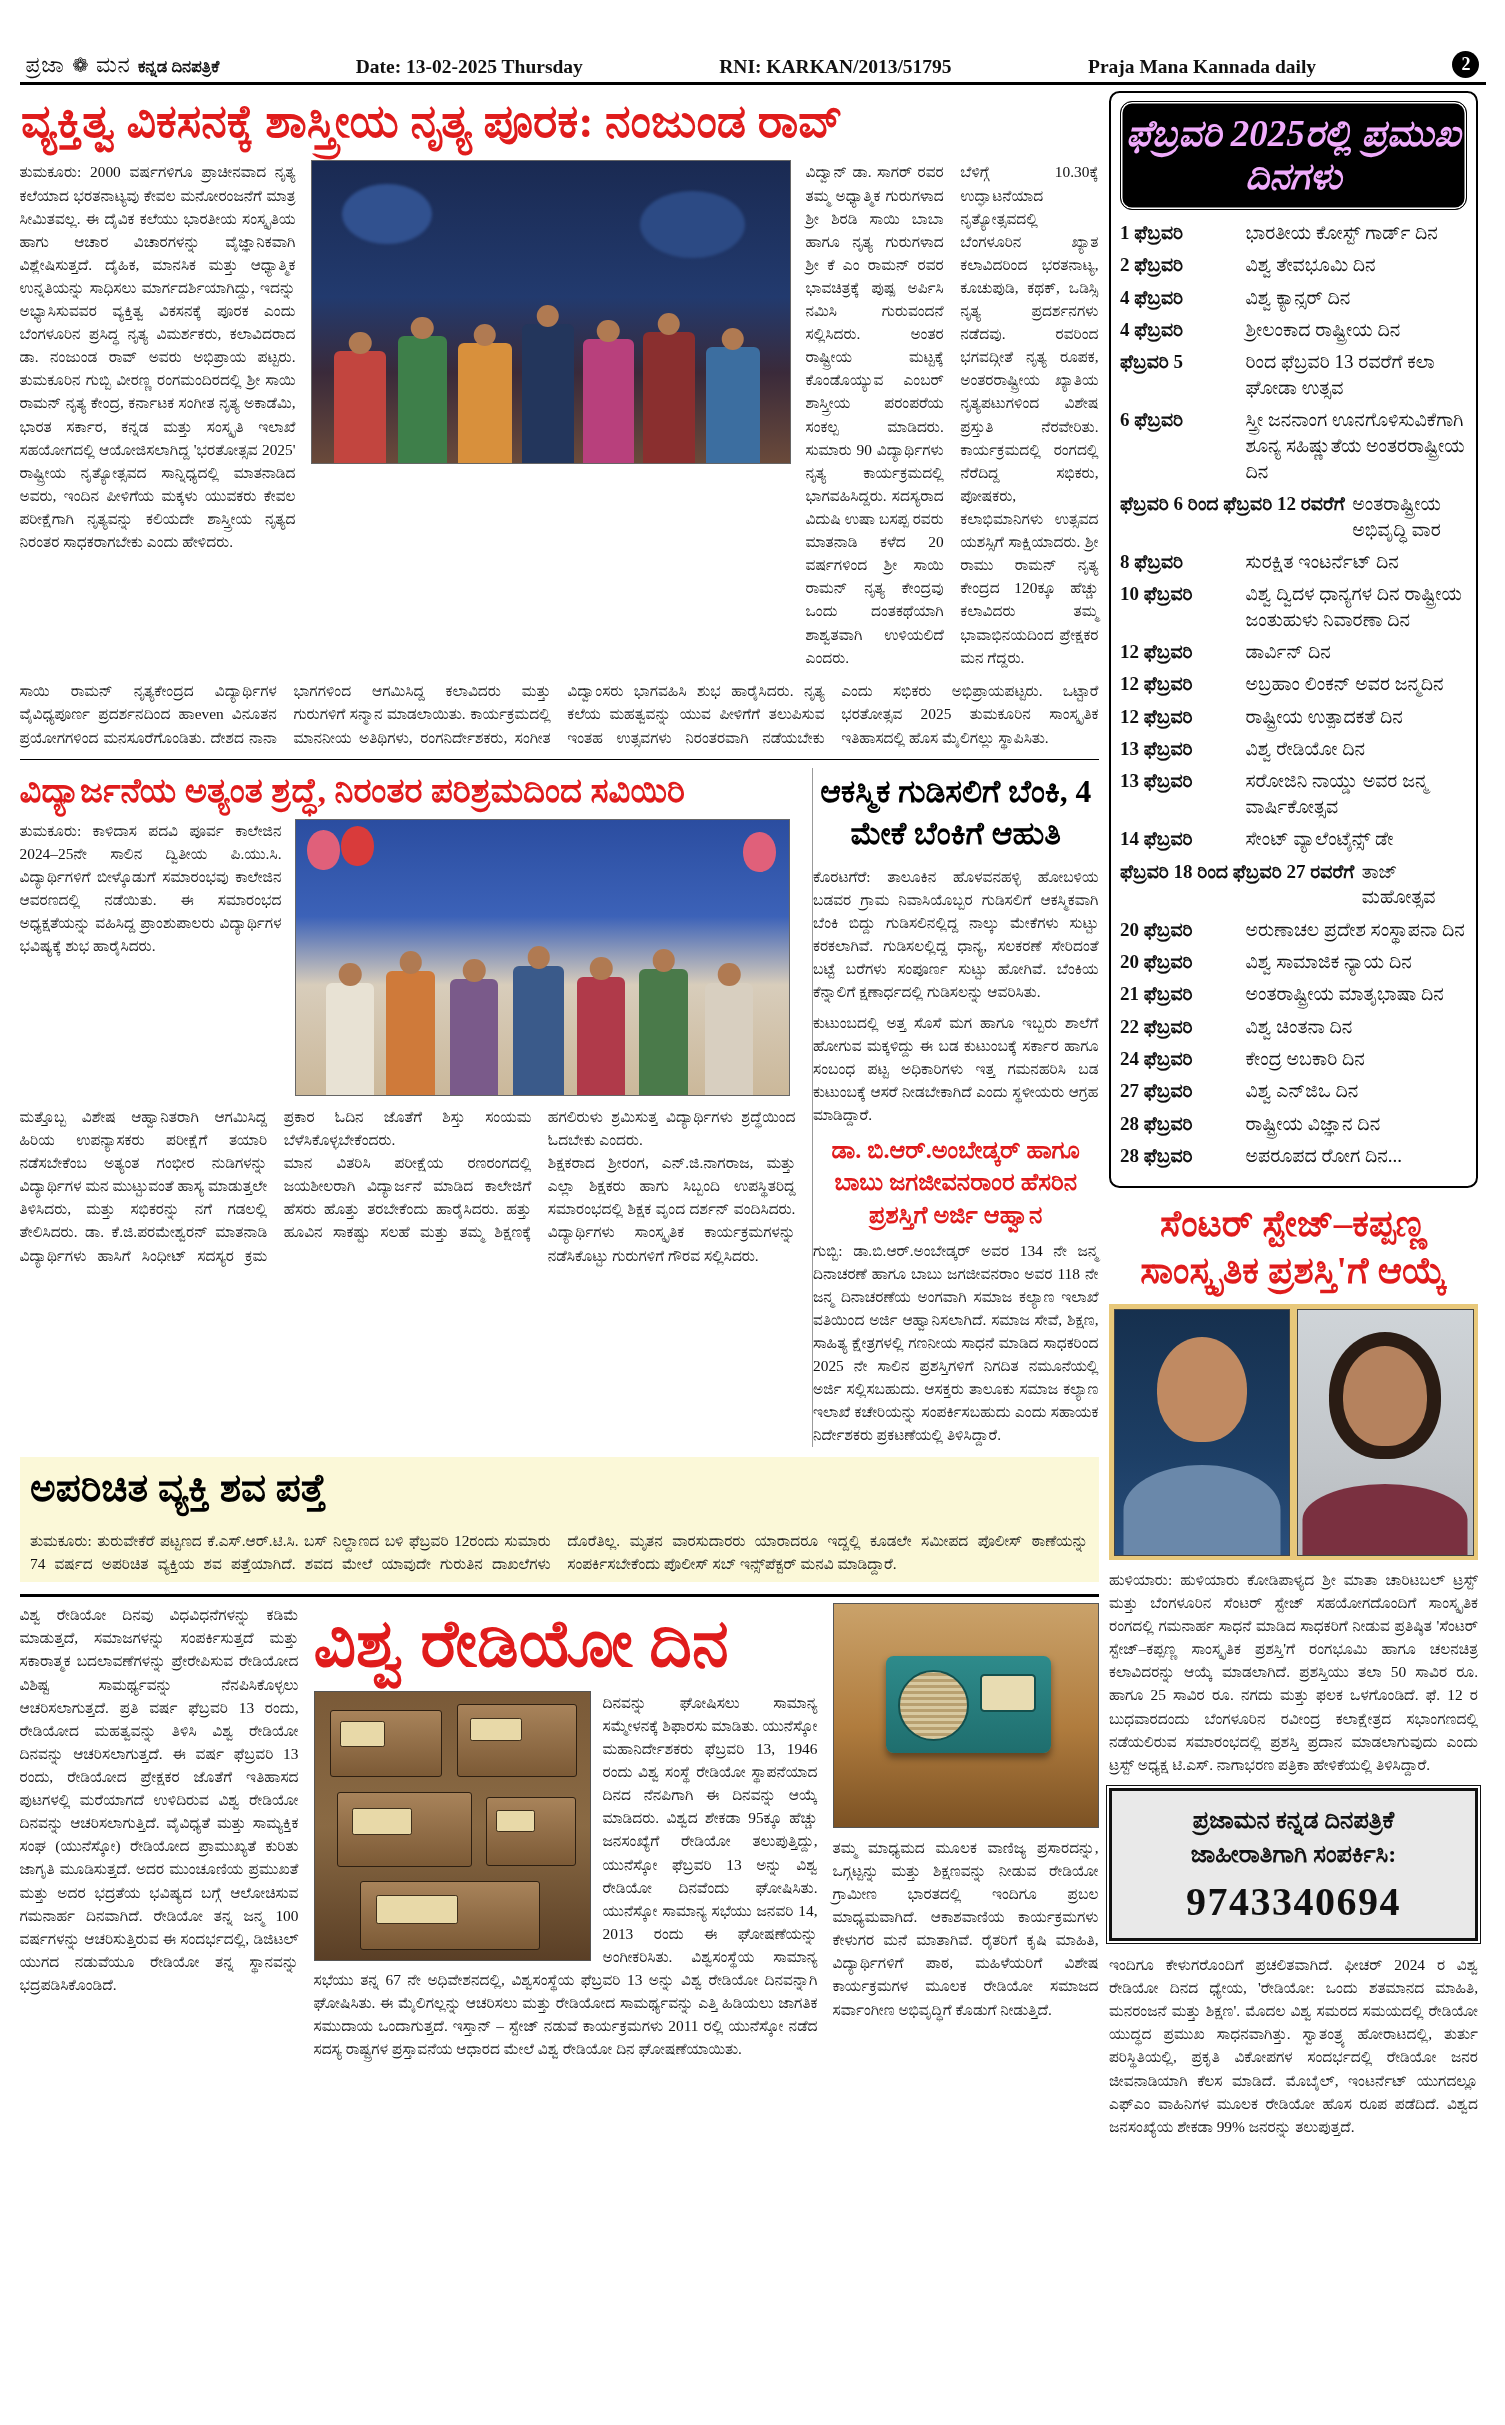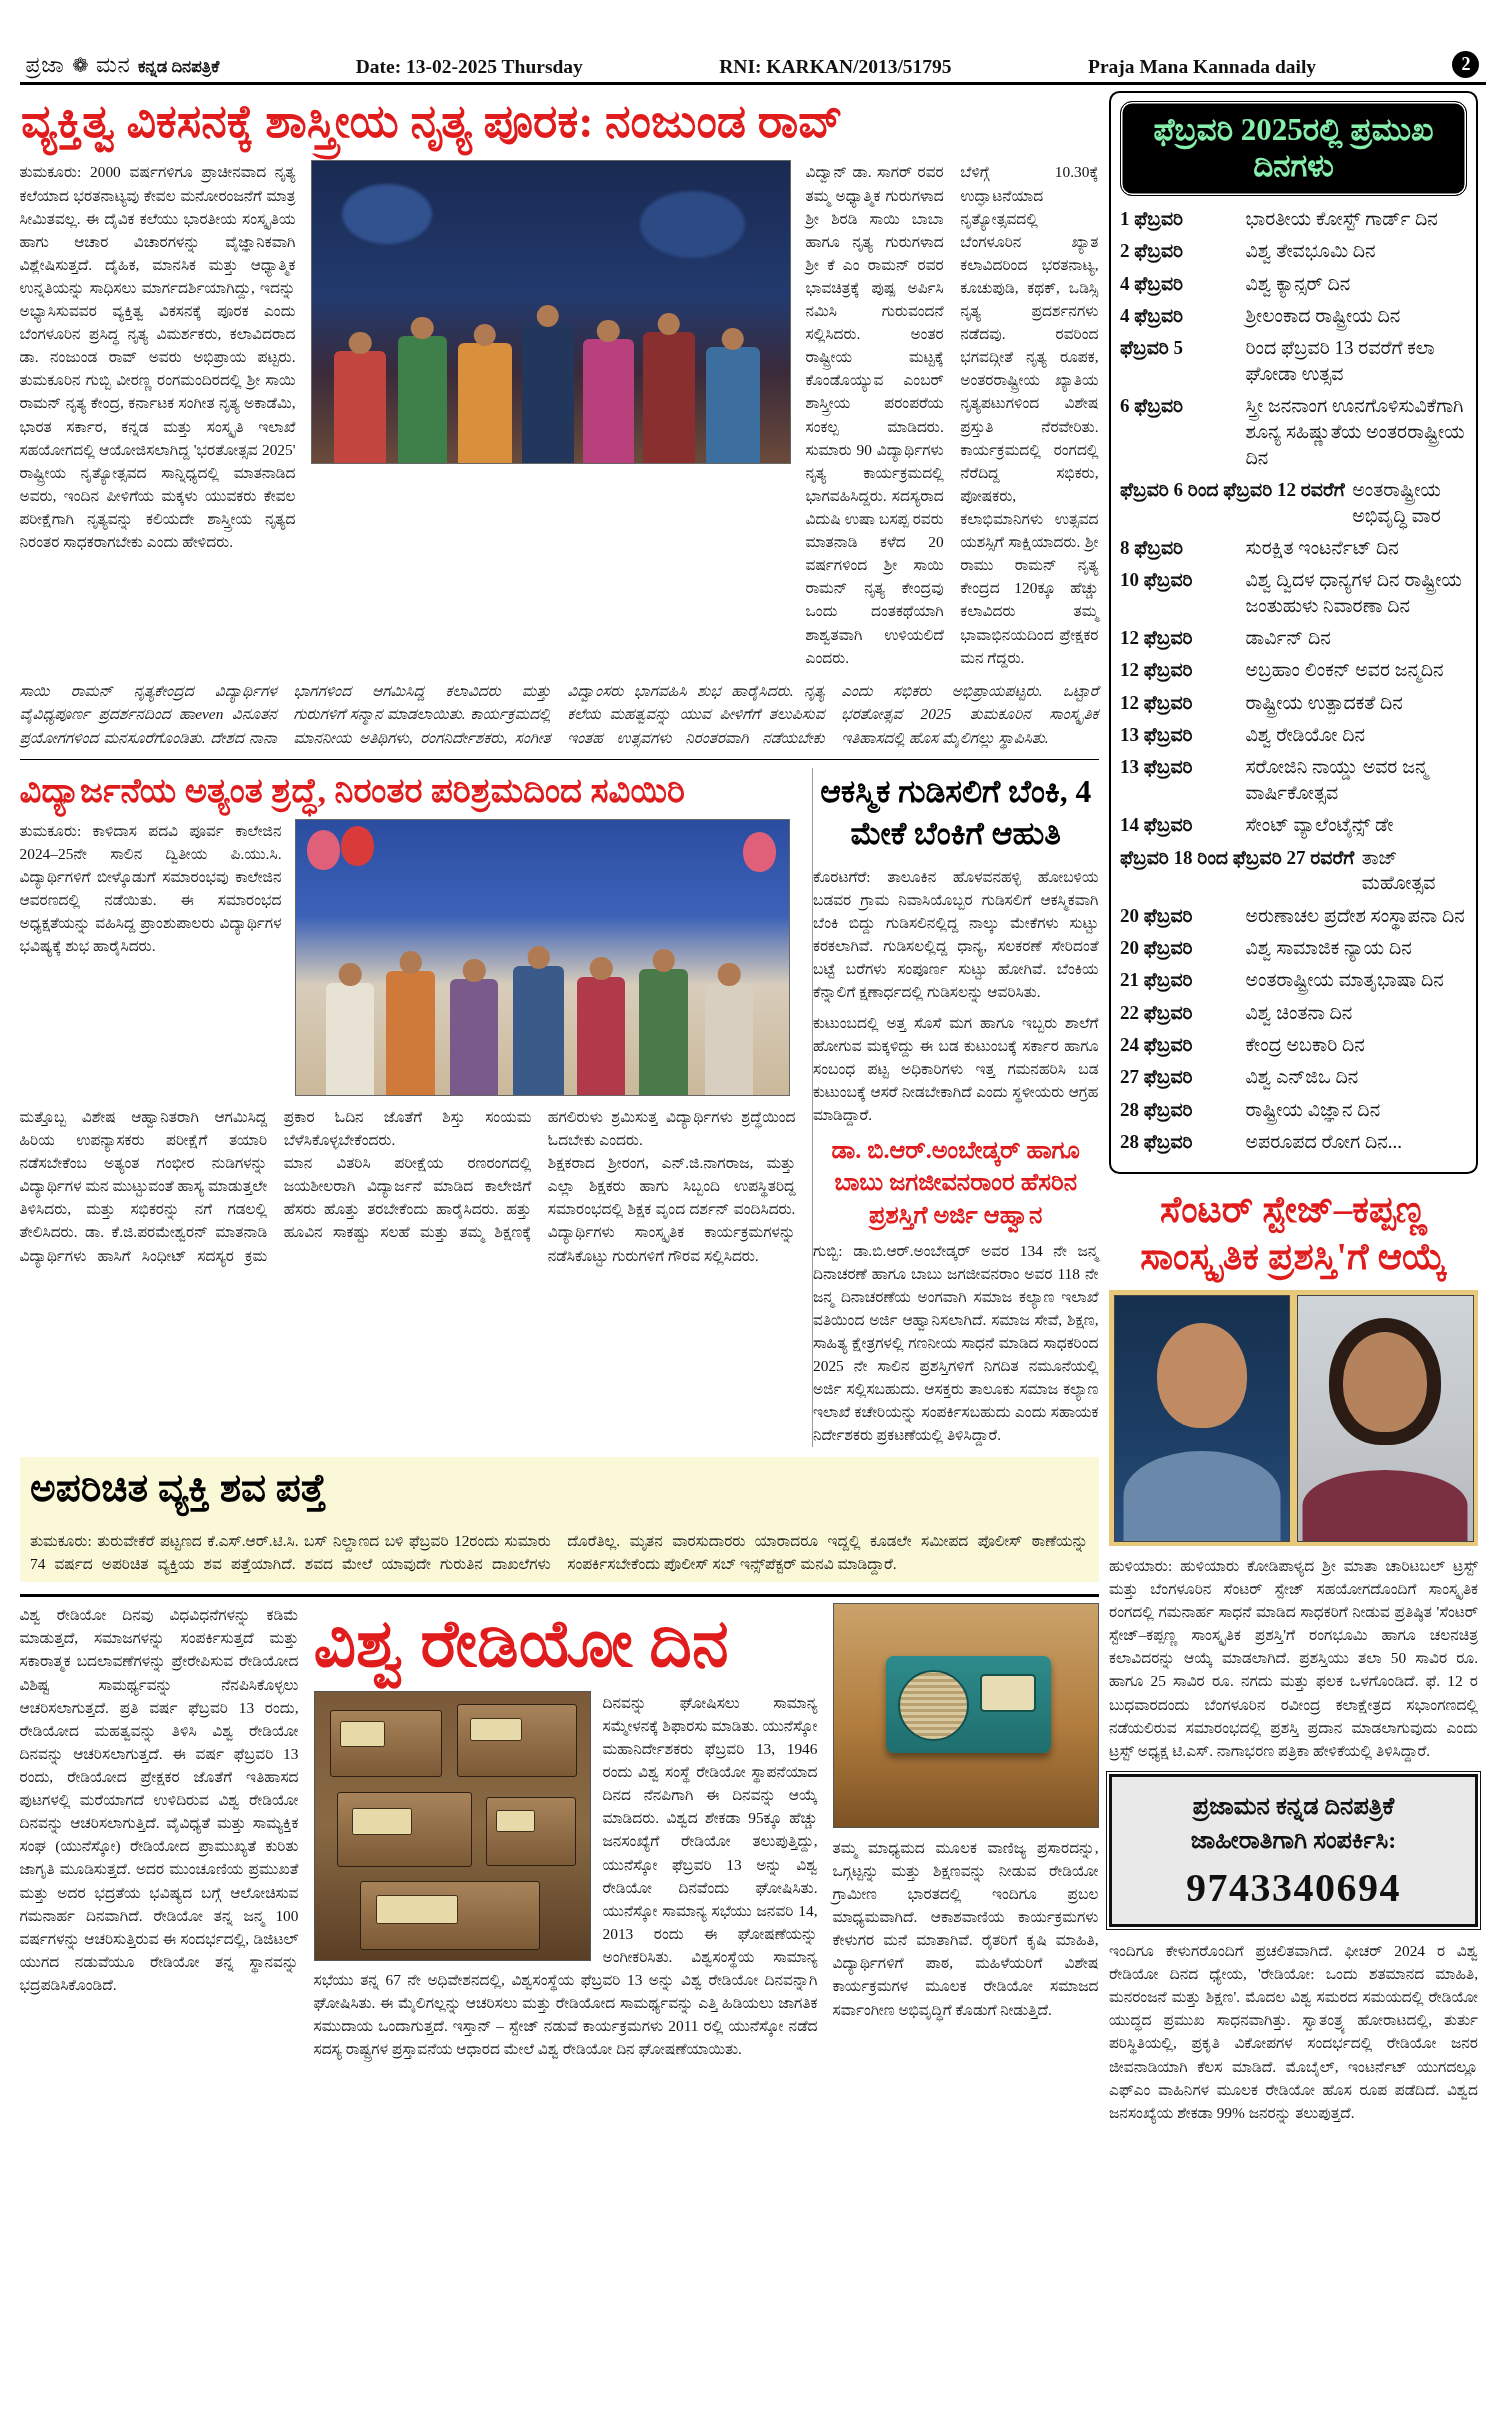--- a/index.html
+++ b/index.html
@@ -24,21 +24,21 @@
   .h-red-xl { color:#e01c1c; font-size:46px; font-weight:bold; line-height:1.15; padding:4.5px 1.5px 7.5px 1.5px; }
   .h-red-lg { color:#e01c1c; font-size:34px; font-weight:bold; line-height:1.2; padding:3px 0 7.5px 0; }
   .h-black-lg { color:#000; font-size:31.5px; font-weight:bold; line-height:1.35; text-align:center; padding:3px 0 9px 0; }
   .h-red-md { color:#e01c1c; font-size:24px; font-weight:bold; line-height:1.35; text-align:center; padding:7.5px 0; }
   .h-black-strip { color:#000; font-size:39px; font-weight:bold; white-space:nowrap; }
   .h-red-huge { color:#e01c1c; font-size:66px; font-weight:bold; line-height:1.1; padding:4.5px 0 10.5px 0; }
 
   .body-txt { font-size:15.4px; line-height:1.5; text-align:justify; }
   .cols-2 { column-count:2; column-gap:16.5px; }
   .cols-3 { column-count:3; column-gap:16.5px; }
-  .cols-4 { column-count:4; column-gap:16.5px;font-style:italic; }
+  .cols-4 { column-count:4; column-gap:16.5px; }
 
   
   .a1-top { display:flex; gap:15px; margin-top:4.5px; }
   .a1-colL { width:276px; }
   .a1-photo { width:480px; height:304px; border:0.7px solid #666; position:relative; overflow:hidden;
     background:linear-gradient(180deg,#1a2a52 0%,#223a6e 45%,#3a2a3a 70%,#6a4a3a 100%); flex-shrink:0; }
   .a1-colR { flex:1; }
   .a1-bottom { margin-top:10.5px; }
   .person { position:absolute; bottom:0; border-radius:6px 6px 0 0; }
   .person:before { content:""; position:absolute; top:-19.5px; left:50%; transform:translateX(-50%); width:22.5px; height:22.5px; border-radius:50%; background:#b07a52; }
@@ -73,21 +73,21 @@
   .radio-box { position:absolute; border:1.5px solid #2e2012; border-radius:3px; background:linear-gradient(180deg,#a8835a,#7c5a36); }
   .radio-dial { position:absolute; background:#e8d9a8; border:0.7px solid #40301c; border-radius:2.2px; }
   .radio-photo-table { width:100%; height:225px; border:0.7px solid #555; position:relative; overflow:hidden; margin-bottom:7.5px;
     background:linear-gradient(180deg,#caa26a 0%,#b07c3e 55%,#7c5224 100%); }
   .radio-teal { position:absolute; left:52px; top:52px; width:165px; height:97px; border-radius:7.5px; background:linear-gradient(180deg,#2e8b8b,#1f6e6e); box-shadow:0 4.5px 7.5px rgba(0,0,0,.4); }
   .radio-teal:before { content:""; position:absolute; left:12px; top:13.5px; width:67px; height:67px; border-radius:50%; background:repeating-linear-gradient(0deg,#d8c9a0 0 3px,#b8a070 3px 6px); border:2.2px solid #14504e; }
   .radio-teal:after { content:""; position:absolute; right:15px; top:18px; width:52px; height:34px; background:#e8dcb2; border:2.2px solid #14504e; border-radius:4.5px; }
 
   
   .days-box { border:2.2px solid #000; border-radius:10.5px; padding:7.5px 9px 10.5px 9px; }
-  .days-title { background:#000; color:#86efac; border-radius:12px; text-align:center; font-size:31px; font-weight:bold; padding:10.5px 4.5px; margin-bottom:10.5px; border:1.5px solid #000; box-shadow:0 0 0 1.5px #fff inset; }
+  .days-title { background:#000; color:#f0abfc; border-radius:12px; text-align:center; font-size:37px; font-weight:bold; padding:10.5px 4.5px; margin-bottom:10.5px; border:1.5px solid #000; box-shadow:0 0 0 1.5px #fff inset;font-style:italic; }
   .day-row { display:flex; gap:7.5px; font-size:19px; line-height:1.35; margin-bottom:6.7px; }
   .day-date { width:118px; flex-shrink:0; font-weight:bold; white-space:nowrap; }
   .day-event { flex:1; }
   .cs-head { color:#e01c1c; font-size:37px; font-weight:bold; text-align:center; line-height:1.25; padding:13.5px 0 10.5px 0; }
   .cs-photos { display:flex; gap:7.5px; background:#e8c87a; padding:4.5px; }
   .portrait { flex:1; height:247px; position:relative; overflow:hidden; border:0.7px solid #444; }
   .p-man { background:linear-gradient(180deg,#16304e 0%,#1d3f66 60%,#2a4f7c 100%); }
   .p-woman { background:linear-gradient(180deg,#cfd4d8 0%,#c2c6ca 60%,#b5b9bd 100%); }
   .head-shape { position:absolute; left:50%; transform:translateX(-50%); border-radius:50% 50% 46% 46%; }
   .shoulders { position:absolute; bottom:0; left:50%; transform:translateX(-50%); border-radius:50% 50% 0 0; }

